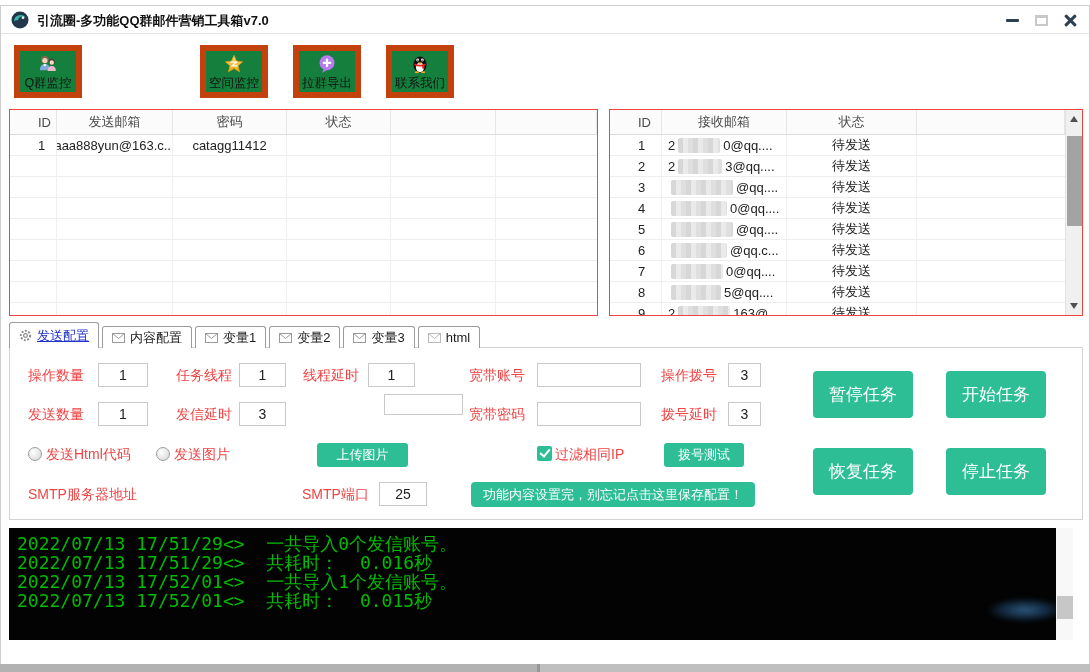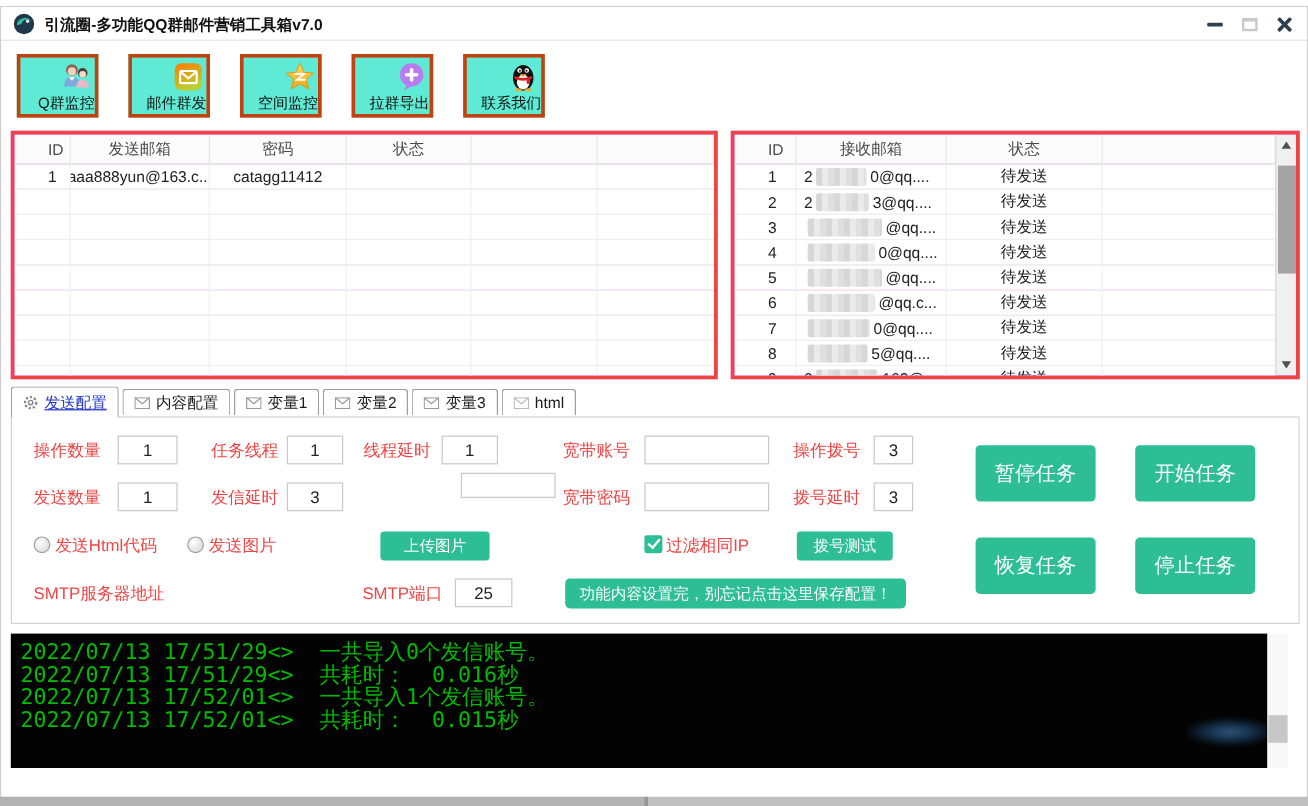--- a/index.html
+++ b/index.html
@@ -9,40 +9,40 @@
   .titlebar{position:absolute;left:0;top:0;width:100%;height:28px;background:#fff;border-bottom:1px solid #e4e4e4}
   .app-icon{position:absolute;left:10px;top:5px;width:18px;height:18px}
   .wtitle{position:absolute;left:36px;top:6px;font-size:13px;font-weight:700;color:#111}
   .winbtn{position:absolute;top:4px;width:22px;height:20px;display:flex;align-items:center;justify-content:center;cursor:pointer}
   .min-glyph{width:13px;height:3px;background:#2e4053;border-radius:1px}
   .max-glyph{width:13px;height:11px;border:2px solid #c9c9c9;border-top-width:3px}
   .close-glyph{position:relative;width:13px;height:13px}
   .close-glyph::before,.close-glyph::after{content:"";position:absolute;left:5.5px;top:-1px;width:3px;height:15px;background:#2e4053;border-radius:1px}
   .close-glyph::before{transform:rotate(45deg)}.close-glyph::after{transform:rotate(-45deg)}
   
-  .toolbtn{position:absolute;top:39px;width:68px;height:53px;border:3px solid #c2410c;background:#5eead4;display:flex;flex-direction:column;align-items:flex-end;justify-content:flex-start;padding-top:3px;cursor:pointer}
+  .toolbtn{position:absolute;top:39px;width:68px;height:53px;border:6px solid #c2410c;background:#15803d;display:flex;flex-direction:column;align-items:center;justify-content:flex-start;padding-top:3px;cursor:pointer}
   .toolbtn .lbl{font-size:12.5px;color:#111;margin-top:1px;white-space:nowrap}
   
-  .tbl{position:absolute;border:3px solid #ef4444;background:#d946ef;overflow:hidden}
+  .tbl{position:absolute;border:1px solid #ef4444;background:#f0abfc;overflow:hidden}
   .tbl-head{display:flex;height:25px;background:#fbfbfb;border-bottom:1px solid #dcdcdc;color:#4a4a4a;font-size:13px}
   .tbl-row{display:flex;height:21px;border-bottom:1px solid #eeeeee;font-size:13px;color:#222;background:#fff}
   .cell{height:100%;display:flex;align-items:center;justify-content:center;border-right:1px solid #f0f0f0;overflow:hidden;white-space:nowrap}
   .tbl-head .cell{border-right:1px solid #e6e6e6}
   .idc{justify-content:flex-start;padding-left:28px}
   .emailc{justify-content:flex-start;padding-left:6px}
   .lt-c1{width:47px}.lt-c2{width:116px}.lt-c3{width:114px}.lt-c4{width:104px}.lt-c5{width:105px}.lt-c6{flex:1;border-right:none}
   .rt-c1{width:52px}.rt-c2{width:125px}.rt-c3{width:130px}.rt-c4{flex:1;border-right:none}
   .blob{display:inline-block;height:15px;margin:0 3px;border-radius:2px;background:repeating-linear-gradient(90deg,#d7d7d7 0 5px,#eaeaea 5px 10px,#dfdfdf 10px 15px);filter:blur(.6px)}
   .vscroll{position:absolute;right:0;top:0;bottom:0;width:17px;background:#f0f0f0;border-left:1px solid #e2e2e2}
   .arr-up,.arr-dn{width:0;height:0;border-left:4px solid transparent;border-right:4px solid transparent;margin:6px auto;cursor:pointer}
   .arr-up{border-bottom:6px solid #505050}
   .arr-dn{border-top:6px solid #505050;position:absolute;bottom:0;left:4px}
   .vthumb{position:absolute;left:1px;width:15px;background:#a3a3a3;cursor:pointer}
   
-  .tabbar{position:absolute;left:8px;top:316px;height:26px;display:flex;align-items:center;z-index:5}
+  .tabbar{position:absolute;left:8px;top:316px;height:26px;display:flex;align-items:flex-end;z-index:5}
   .tab{display:flex;align-items:center;gap:5px;padding:0 9px;height:22px;border:1px solid #9c9c9c;border-bottom:none;border-radius:3px 3px 0 0;background:#fff;font-size:13px;color:#1a1a1a;margin-right:3px;cursor:pointer;position:relative}
   .tab.active{height:26px;font-weight:400}
   .tab.active .tablbl{color:#2133cc;text-decoration:underline}
   .tab.active::after{content:"";position:absolute;left:0;right:0;bottom:-2px;height:3px;background:#fff}
   
   .panel{position:absolute;left:8px;top:341px;width:1074px;height:173px;border:1px solid #d2d2d2;background:#fff;z-index:1}
   .flabel{position:absolute;font-size:14px;color:#ef4444;white-space:nowrap;z-index:2}
   .finput{position:absolute;height:24px;border:1px solid #c9c9c9;background:#fff;font-size:14px;font-family:inherit;color:#222;z-index:2;padding:0 4px}
   .num{text-align:center}
   .radio{position:absolute;width:14px;height:14px;border-radius:50%;border:1px solid #9e9e9e;background:radial-gradient(circle at 35% 35%,#fefefe,#d4d4d4);z-index:2;cursor:pointer}
@@ -90,34 +90,20 @@
     <svg width="30" height="30" viewBox="0 0 32 32">
       <circle cx="11" cy="9" r="6" fill="#8a6450"></circle>
         <circle cx="11" cy="10.5" r="4.2" fill="#f3d2bd"></circle>
       <path d="M3 26 Q3 16 11 16 Q19 16 19 26 Z" fill="#7fa8dc"></path>
       <path d="M8 17 L11 20 L14 17 L11 16 Z" fill="#fff"></path>
       <circle cx="22" cy="12" r="5" fill="#4f3d38"></circle>
         <circle cx="22" cy="13.5" r="3.5" fill="#f6d9c6"></circle>
       <path d="M15.5 27 Q15.5 19 22 19 Q28.5 19 28.5 27 Z" fill="#e9b8c9"></path>
     </svg>
     <span class="lbl">Q群监控</span>
-  </div>
-  <div class="toolbtn" style="left:106px">
-    <svg width="30" height="30" viewBox="0 0 32 32">
-      <defs>
-          <linearGradient id="mg" x1="0" y1="0" x2="0.4" y2="1">
-            <stop offset="0" stop-color="#ff7a00"></stop>
-            <stop offset="1" stop-color="#b8d032"></stop>
-          </linearGradient>
-        </defs>
-      <rect x="2" y="2" width="28" height="28" rx="7" fill="url(#mg)"></rect>
-      <rect x="7.5" y="10" width="17" height="12.5" rx="1.5" fill="none" stroke="#fff" stroke-width="2.2"></rect>
-      <path d="M8 11 L16 17.5 L24 11" fill="none" stroke="#fff" stroke-width="2.2"></path>
-    </svg>
-    <span class="lbl">邮件群发</span>
   </div>
   <div class="toolbtn" style="left:199px">
     <svg width="30" height="30" viewBox="0 0 32 32">
       <defs>
           <linearGradient id="sg" x1="0" y1="0" x2="0" y2="1">
             <stop offset="0" stop-color="#ffd86b"></stop>
             <stop offset="1" stop-color="#eca715"></stop>
           </linearGradient>
         </defs>
       <path d="M16 2 L20.2 11.4 L30 12.2 L22.6 18.8 L25 28.6 L16 23.2 L7 28.6 L9.4 18.8 L2 12.2 L11.8 11.4 Z" fill="url(#sg)" stroke="#dd9a10" stroke-width="1"></path>

